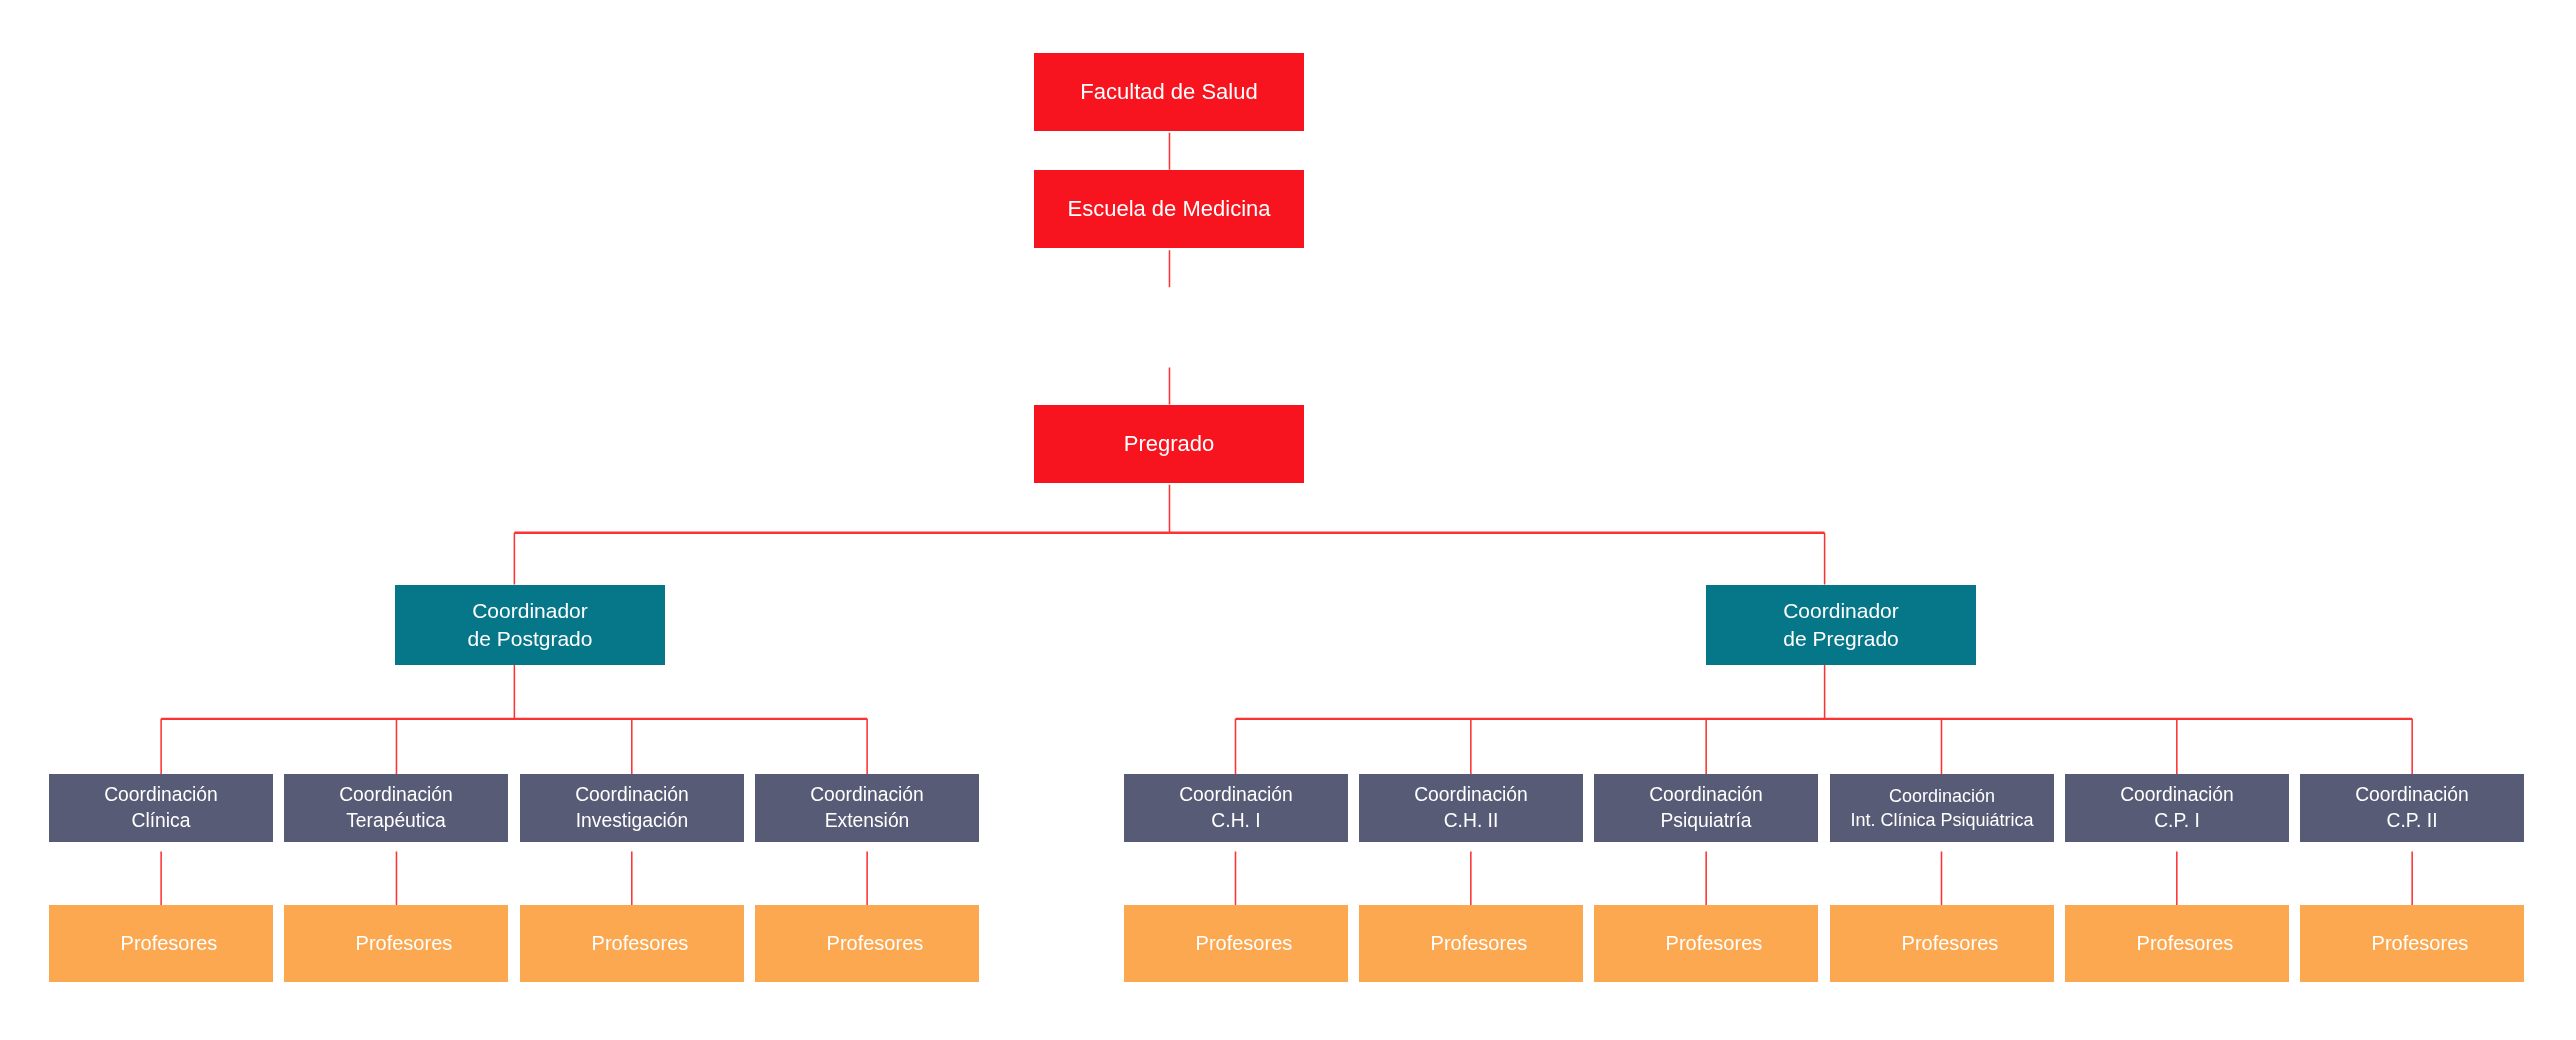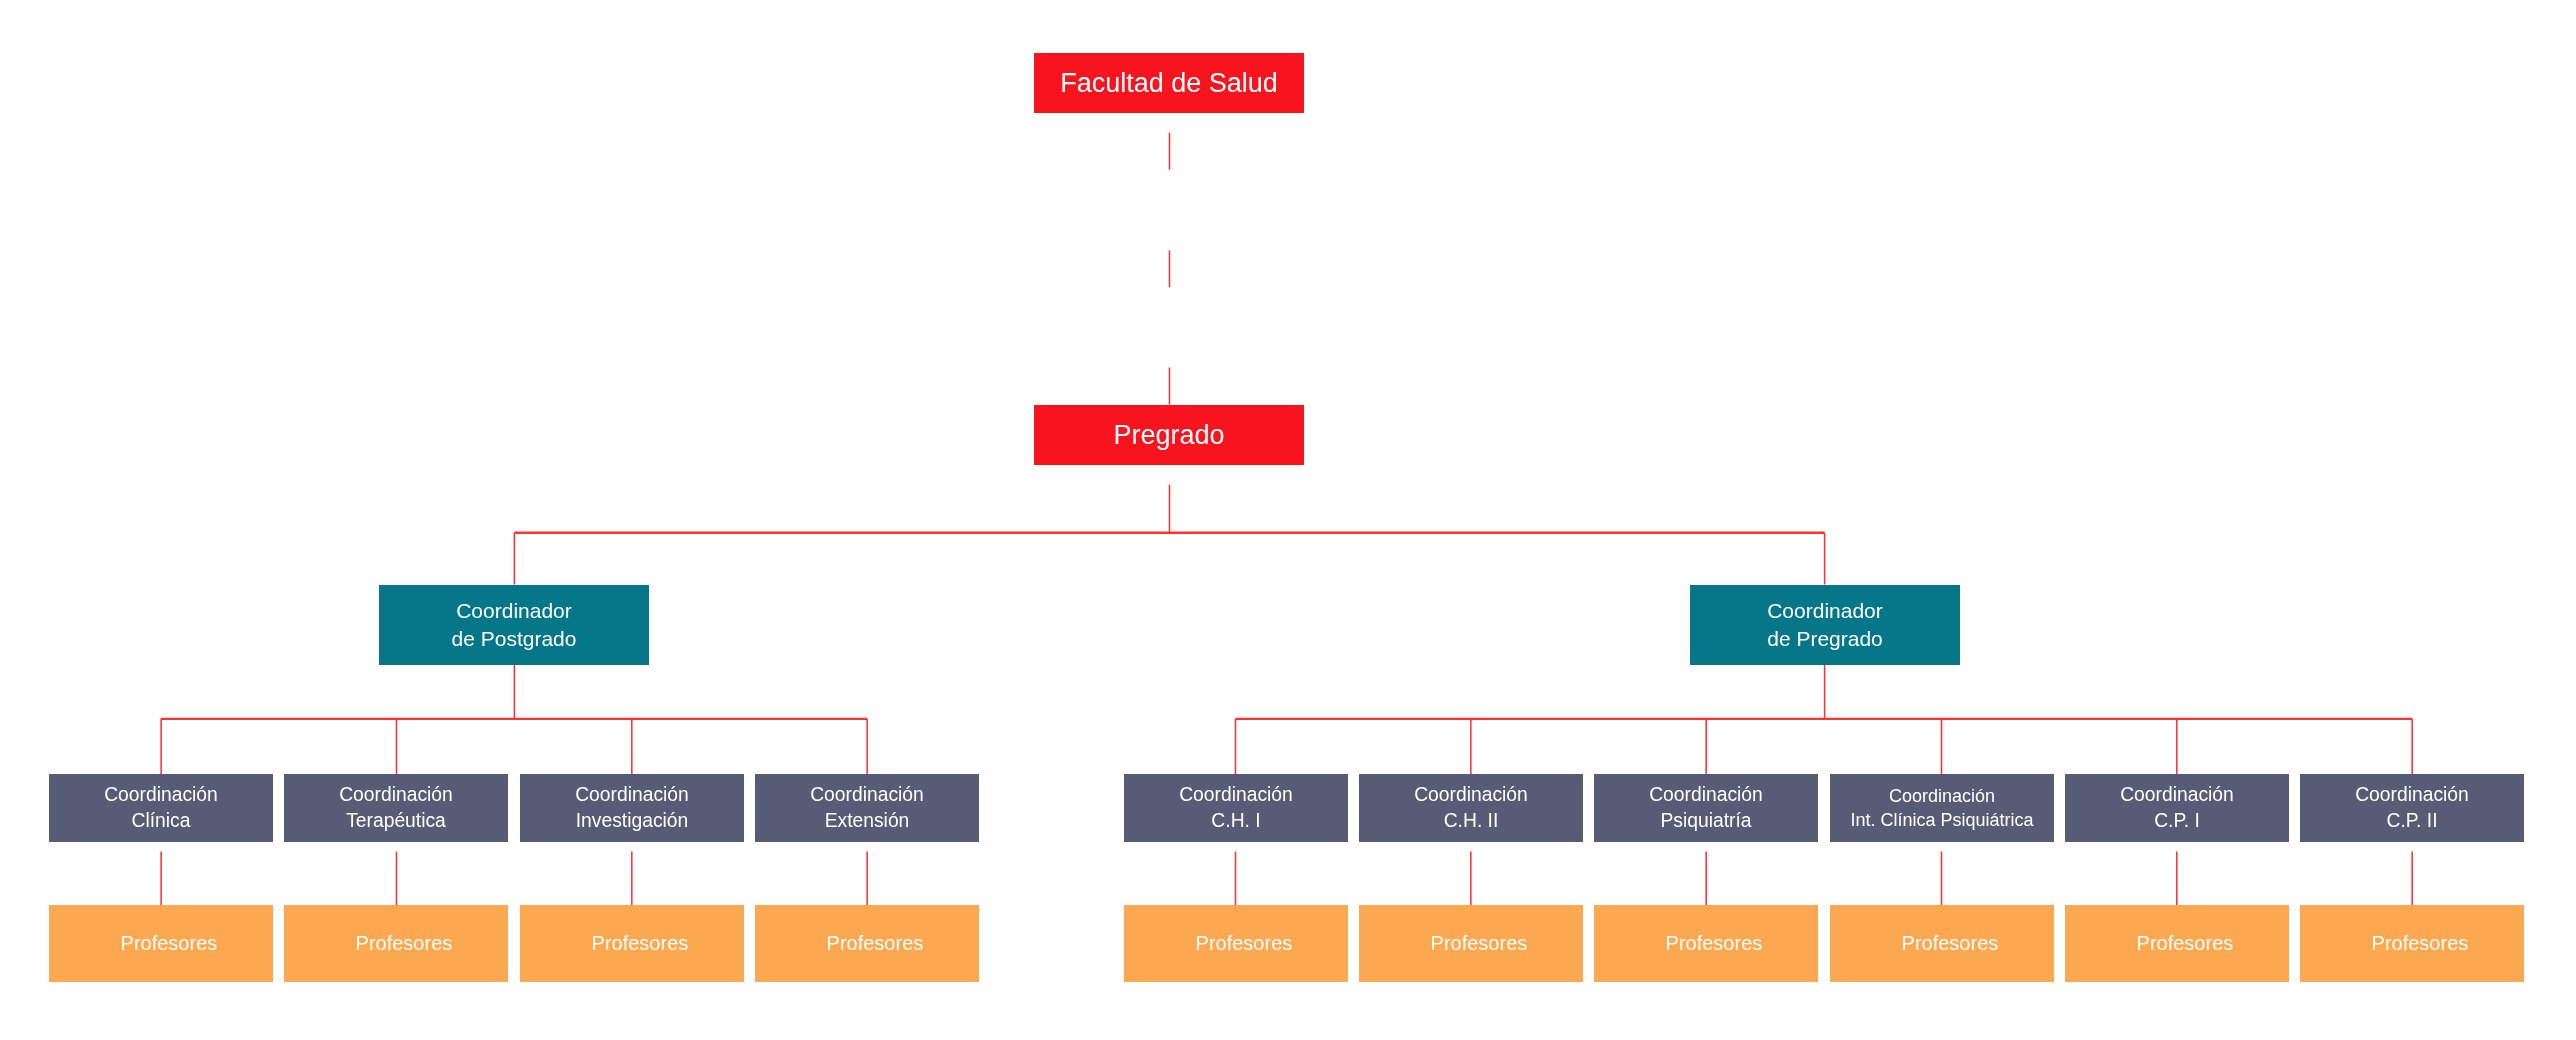--- a/index.html
+++ b/index.html
@@ -31,42 +31,43 @@
     display: flex;
     align-items: center;
     justify-content: center;
     text-align: center;
     color: var(--text_white, #ffffff);
     white-space: pre-line;
     line-height: 1.35;
     box-sizing: border-box;
     padding: 3.1px 6.2px;
   }
-  .lvl-top   { background: var(--level_red, #f7141f);          font-size: 27px; width: 270px; height: 60px; }
-  .lvl-coord { background: var(--coordinator_teal, #067689);   font-size: 21px; width: 270px; height: 80px; }
+  .lvl-top   { background: var(--level_red, #f7141f);          font-size: 22px; width: 270px; height: 78px; }
+  .lvl-coord { background: var(--coordinator_teal, #067689);   font-size: 21px; width: 270px; height: 80px; margin-left: 16px; }
   .lvl-unit  { background: var(--coordination_slate, #575b76); font-size: 19.3px; width: 224px; height: 68px; }
   .lvl-staff { background: var(--professors_orange, #fba851);  font-size: 20px; width: 224px; height: 77px; padding-left: 22px; }
   .lvl-unit.tight { font-size: 18px; }
 </style>
 </head>
 <body>
 
 <div class="canvas">
 
   <svg class="connectors" viewBox="0 0 3336 1347" xmlns="http://www.w3.org/2000/svg">
     <path stroke-width="3" d="M666 690H2363 M208.5 931H1122.9 M1600 931H3124"></path>
     <path stroke-width="2" d="M1514.5 172V220 M1514.5 324V372 M1514.5 476V524 M1514.5 628V690
              M666 690V757 M2363 690V757 M666 861V931 M2363 861V931
              M208.5 931V1003 M513.3 931V1003 M818.1 931V1003 M1122.9 931V1003
              M1600 931V1003 M1904.8 931V1003 M2209.6 931V1003 M2514.4 931V1003 M2819.2 931V1003 M3124 931V1003
              M208.5 1103V1172 M513.3 1103V1172 M818.1 1103V1172 M1122.9 1103V1172
              M1600 1103V1172 M1904.8 1103V1172 M2209.6 1103V1172 M2514.4 1103V1172 M2819.2 1103V1172 M3124 1103V1172"></path>
   </svg>
 
   <div class="node lvl-top" style="left:1034px; top:53px;">Facultad de Salud</div>
+  <div class="node lvl-top" style="left:1034px; top:170px;">Escuela de Medicina</div>
   <div class="node lvl-top" style="left:1034px; top:405px;">Pregrado</div>
 
   <div class="node lvl-coord" style="left:379px; top:585px;">Coordinador
 de Postgrado</div>
   <div class="node lvl-coord" style="left:1690px; top:585px;">Coordinador
 de Pregrado</div>
 
   <div class="node lvl-unit" style="left:49px; top:774px;">Coordinación
 Clínica</div>
   <div class="node lvl-unit" style="left:284px; top:774px;">Coordinación

